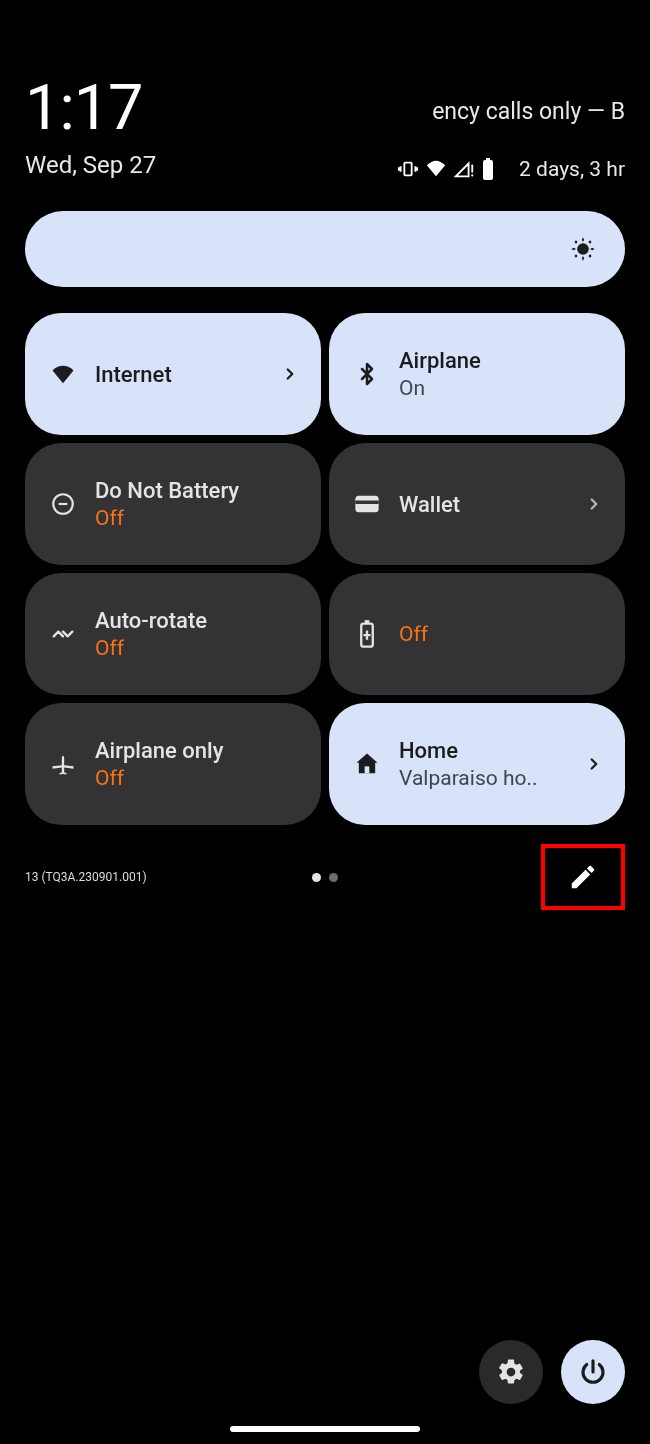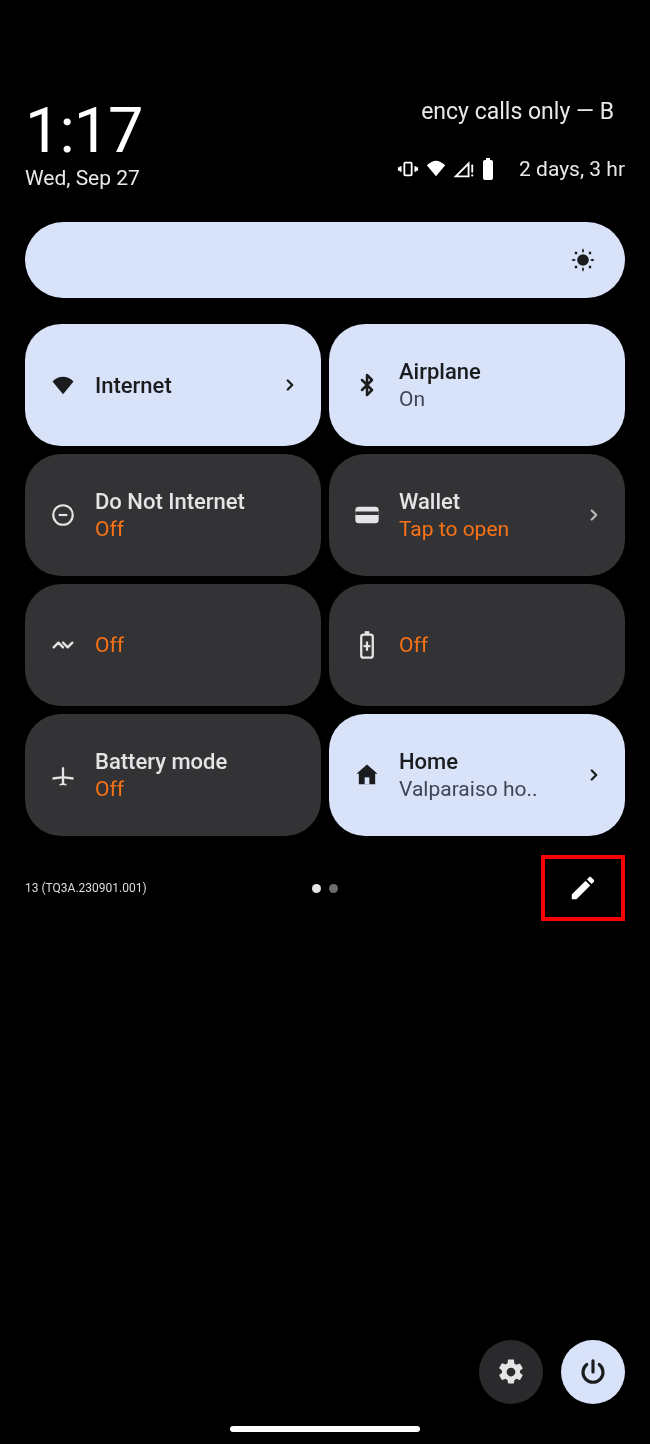--- a/index.html
+++ b/index.html
@@ -6,38 +6,38 @@
   body {
     width: 650px;
     height: 1444px;
     background: #000;
     font-family: -apple-system, BlinkMacSystemFont, "Segoe UI", Roboto, sans-serif;
     color: #fff;
     position: relative;
     overflow: hidden;
   }
   .status-header {
-    padding: 99px 25px 0 25px;
+    padding: 76px 25px 0 25px;
   }
   .time {
     font-size: 63px;
     font-weight: 400;
     letter-spacing: -1px;
     line-height: 1;
   }
   .date {
-    font-size: 21px;
+    font-size: 24px;
     font-weight: 400;
-    margin-top: 4px;
+    margin-top: 12px;
     color: #e8e8e8;
   }
   .status-right-top {
     position: absolute;
     top: 98px;
-    right: 36px;
+    right: 25px;
     font-size: 23px;
     color: #e8e8e8;
     white-space: nowrap;
   }
   .status-right-row {
     position: absolute;
     top: 157px;
     right: 25px;
     display: flex;
     align-items: center;
@@ -262,51 +262,51 @@
   </div>
 
   <div class="tile inactive">
     <span class="tile-icon">
       <svg width="26" height="26" viewBox="0 0 24 24" fill="none" stroke="#e4e4e6" stroke-width="2">
         <circle cx="12" cy="12" r="9"></circle>
         <path d="M8 12h8"></path>
       </svg>
     </span>
     <div class="tile-text">
-      <div class="tile-title">Do Not Internet</div>
+      <div class="tile-title">Do Not Battery</div>
       <div class="tile-sub">Off</div>
     </div>
   </div>
 
   <div class="tile inactive">
     <span class="tile-icon">
       <svg width="28" height="22" viewBox="0 0 24 18" fill="#e4e4e6">
         <rect x="2" y="2" width="20" height="14" rx="3"></rect>
         <rect x="2" y="6" width="20" height="3" fill="#333335"></rect>
       </svg>
     </span>
     <div class="tile-text">
       <div class="tile-title">Wallet</div>
-      <div class="tile-sub">Tap to open</div>
     </div>
     <span class="tile-chevron">
       <svg width="18" height="18" viewBox="0 0 24 24" fill="none" stroke="#b9b9bb" stroke-width="3" stroke-linecap="round" stroke-linejoin="round">
           <path d="M9 6l6 6-6 6"></path>
         </svg>
     </span>
   </div>
 
   <div class="tile inactive">
     <span class="tile-icon">
       <svg width="28" height="28" viewBox="0 0 24 24" fill="none" stroke="#e4e4e6" stroke-width="2" stroke-linecap="round" stroke-linejoin="round">
         <path d="M4 14l4-4 4 4"></path>
         <path d="M20 10l-4 4-4-4"></path>
       </svg>
     </span>
     <div class="tile-text">
+      <div class="tile-title">Auto-rotate</div>
       <div class="tile-sub">Off</div>
     </div>
   </div>
 
   <div class="tile inactive">
     <span class="tile-icon">
       <svg width="20" height="30" viewBox="0 0 16 26" fill="none" stroke="#e4e4e6" stroke-width="2">
         <rect x="3" y="4" width="10" height="20" rx="2"></rect>
         <rect x="6" y="1" width="4" height="3" fill="#e4e4e6" stroke="none"></rect>
         <path d="M8 10v8M5 14h6"></path>
@@ -317,21 +317,21 @@
     </div>
   </div>
 
   <div class="tile inactive">
     <span class="tile-icon">
       <svg width="28" height="28" viewBox="0 0 24 24" fill="#e4e4e6">
         <path d="M21 14l-8-1V7c0-1-.5-2-1-2s-1 1-1 2v6l-8 1v2l8-1v4l-2 1v1l3-.5 3 .5v-1l-2-1v-4l8 1z"></path>
       </svg>
     </span>
     <div class="tile-text">
-      <div class="tile-title">Battery mode</div>
+      <div class="tile-title">Airplane only</div>
       <div class="tile-sub">Off</div>
     </div>
   </div>
 
   <div class="tile active">
     <span class="tile-icon">
       <svg width="28" height="28" viewBox="0 0 24 24" fill="#1a1c1e">
         <path d="M12 3l9 8h-2v9H5v-9H3z"></path>
         <rect x="10" y="14" width="4" height="6" fill="#d8e2f9"></rect>
       </svg>

